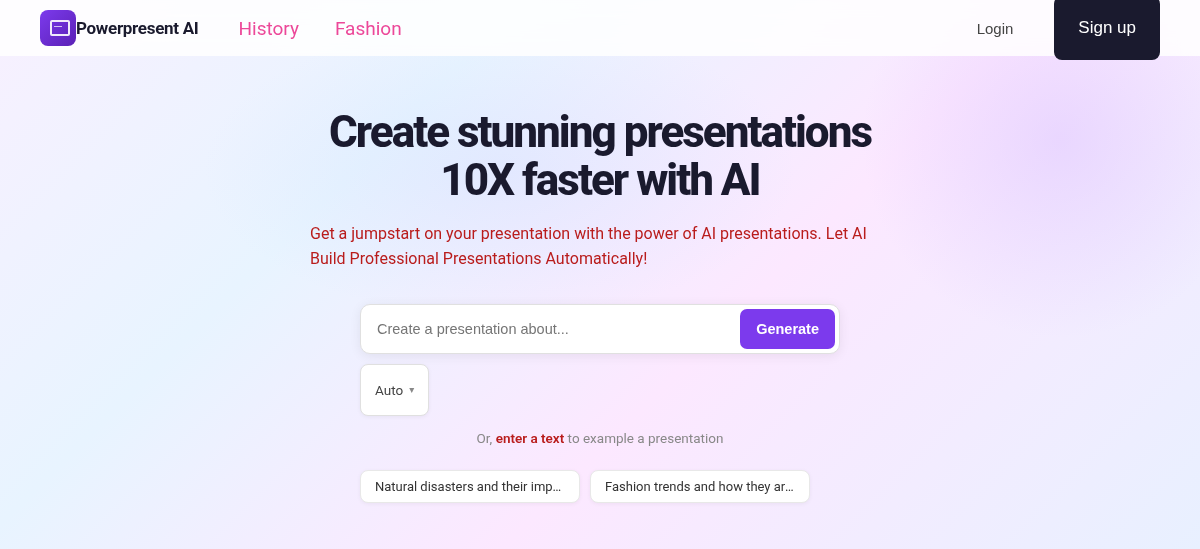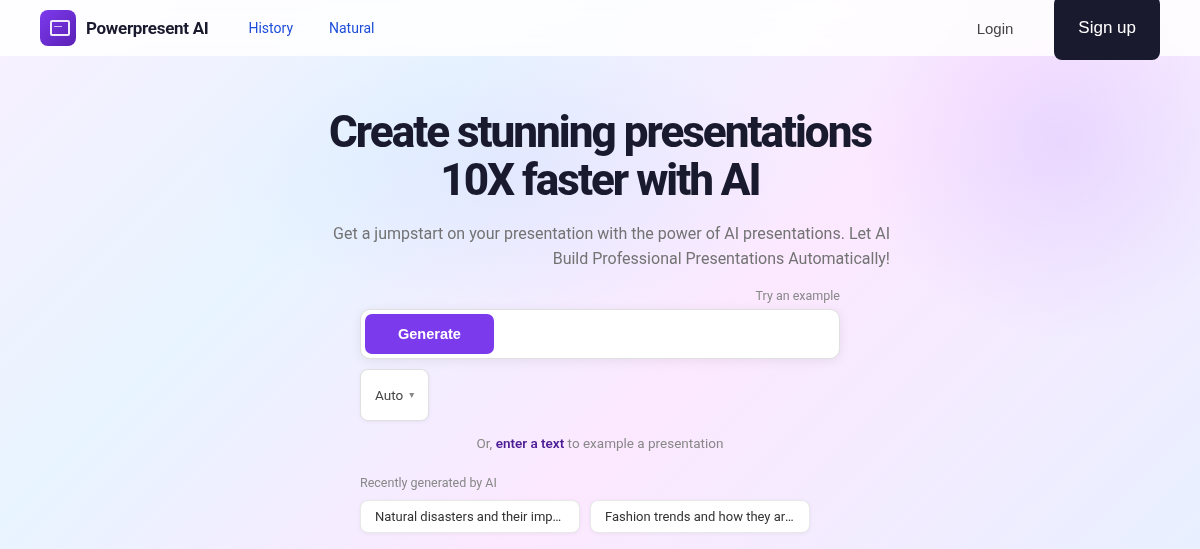--- a/index.html
+++ b/index.html
@@ -59,21 +59,20 @@
       align-items: center;
       padding: 0 40px;
       height: 56px;
       background: rgba(255,255,255,0.85);
       backdrop-filter: blur(10px);
     }
 
     .logo-area {
       display: flex;
       align-items: center;
-      gap: 10px;
       margin-right: 24px;
     }
 
     .logo-icon {
       width: 36px;
       height: 36px;
       background: linear-gradient(135deg, #7c3aed, #5b21b6);
       border-radius: 8px;
       display: flex;
       align-items: center;
@@ -115,22 +114,22 @@
     }
 
     .nav-links {
       display: flex;
       align-items: center;
       gap: 4px;
     }
 
     .nav-link {
       padding: 6px 16px;
-      font-size: 14px;
-      color: #1d4ed8;
+      font-size: 19px;
+      color: #ec4899;
       text-decoration: none;
       border-radius: 6px;
       cursor: pointer;
       font-weight: 400;
     }
 
     .nav-right {
       margin-left: auto;
       display: flex;
       align-items: center;
@@ -181,26 +180,26 @@
       line-height: 1.1;
       color: #1a1a2e;
       letter-spacing: -2px;
     }
 
     .headline h1 .line2 {
       display: block;
     }
 
     .subheadline {
-      text-align: right;
+      text-align: left;
       max-width: 580px;
       font-size: 16px;
-      color: #737373;
+      color: #b91c1c;
       line-height: 1.6;
-      margin-bottom: 16px;
+      margin-bottom: 32px;
     }
 
     
     .input-section {
       width: 100%;
       max-width: 480px;
       position: relative;
     }
 
     .try-example-label {
@@ -224,21 +223,21 @@
       flex: 1;
       padding: 14px 16px;
       font-size: 14.5px;
       color: #aaa;
       border: none;
       outline: none;
       background: transparent;
     }
 
     .generate-btn {
-      padding: 12px 33px;
+      padding: 12px 16px;
       font-size: 14.5px;
       color: #fff;
       background: #7c3aed;
       border: none;
       cursor: pointer;
       font-weight: 600;
       margin: 4px;
       border-radius: 7px;
       white-space: nowrap;
     }
@@ -270,21 +269,21 @@
 
     .or-text-row {
       text-align: center;
       font-size: 13.5px;
       color: #888;
       margin-top: 14px;
     }
 
     .or-text-row .enter-text {
       font-weight: 600;
-      color: #4c1d95;
+      color: #b91c1c;
     }
 
     
     .recent-section {
       margin-top: 24px;
       width: 100%;
       max-width: 480px;
     }
 
     .recent-label {
@@ -324,62 +323,61 @@
 <nav class="navbar">
   <div class="logo-area">
     <div class="logo-icon">
       <div class="logo-icon-inner"></div>
     </div>
     <span class="logo-text">Powerpresent AI</span>
   </div>
 
   <div class="nav-links">
     <a class="nav-link">History</a>
-    <a class="nav-link">Natural</a>
+    <a class="nav-link">Fashion</a>
   </div>
 
   <div class="nav-right">
     <button class="login-btn">Login</button>
     <button class="signup-btn">Sign up</button>
   </div>
 </nav>
 
 <div class="main-content">
 
   <div class="headline">
     <h1>
       <span>Create stunning presentations</span>
       <span class="line2">10X faster with AI</span>
     </h1>
   </div>
 
   <p class="subheadline">Get a jumpstart on your presentation with the power of AI presentations. Let AI Build Professional Presentations Automatically!</p>
 
   <div class="input-section">
-    <div class="try-example-label">Try an example</div>
 
     <div class="input-row">
+      <input class="presentation-input" type="text" placeholder="Create a presentation about..." style="">
       <button class="generate-btn">Generate</button>
     </div>
 
     <div class="options-row">
       <div class="auto-dropdown">
         <span>Auto</span>
         <span class="dropdown-arrow">▾</span>
       </div>
     </div>
 
     <div class="or-text-row">
       <span>Or,</span>
       <span class="enter-text">enter a text</span>
       <span>to example a presentation</span>
     </div>
   </div>
 
   <div class="recent-section">
-    <div class="recent-label">Recently generated by AI</div>
     <div class="recent-chips">
       <div class="chip">Natural disasters and their impact on the ...</div>
       <div class="chip">Fashion trends and how they are being inf...</div>
     </div>
   </div>
 
 </div>
 
 </body></html>

